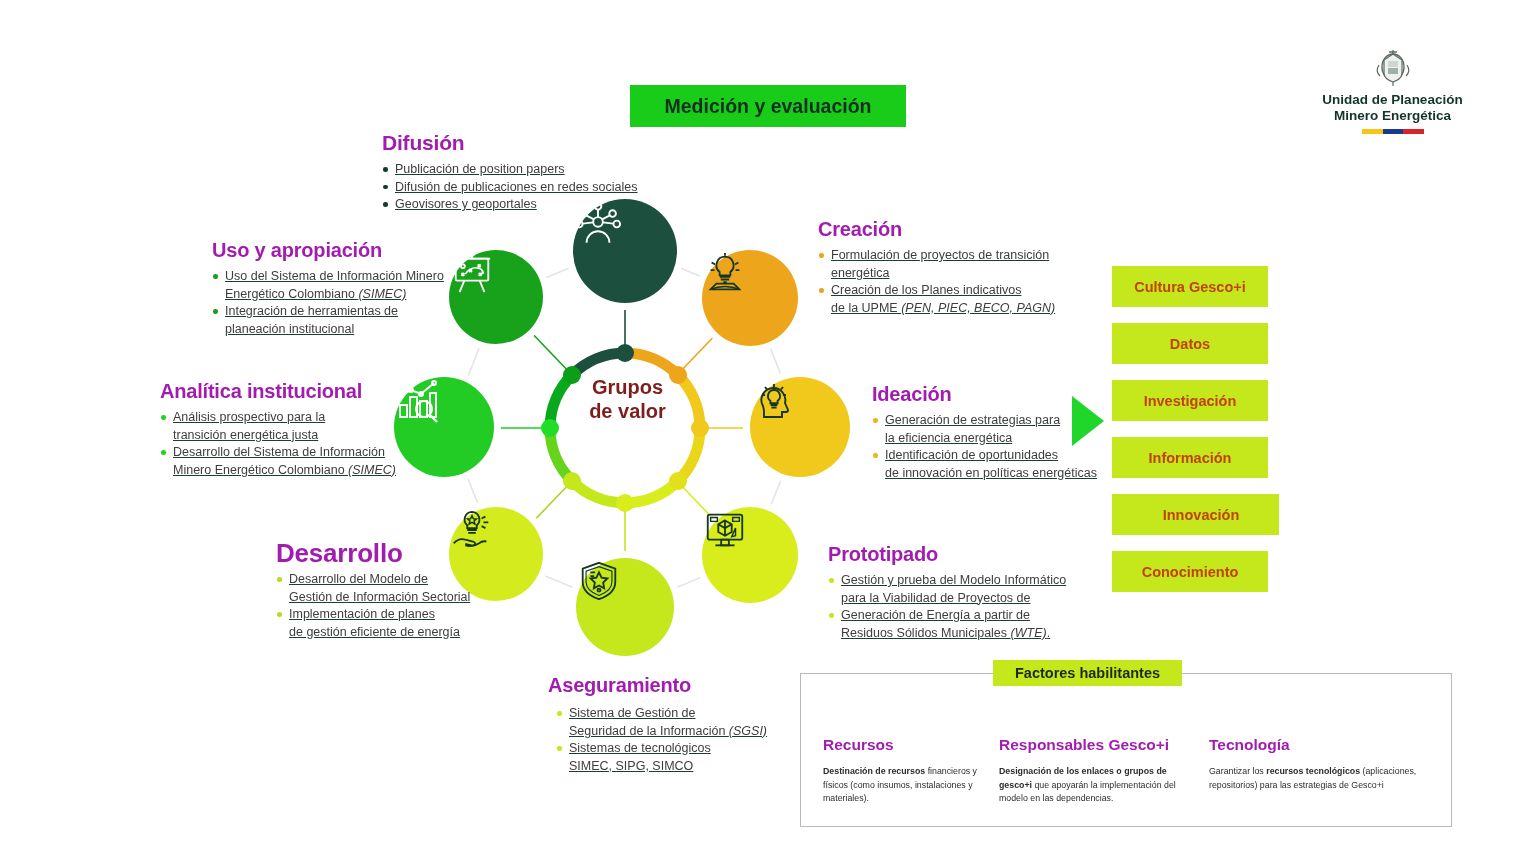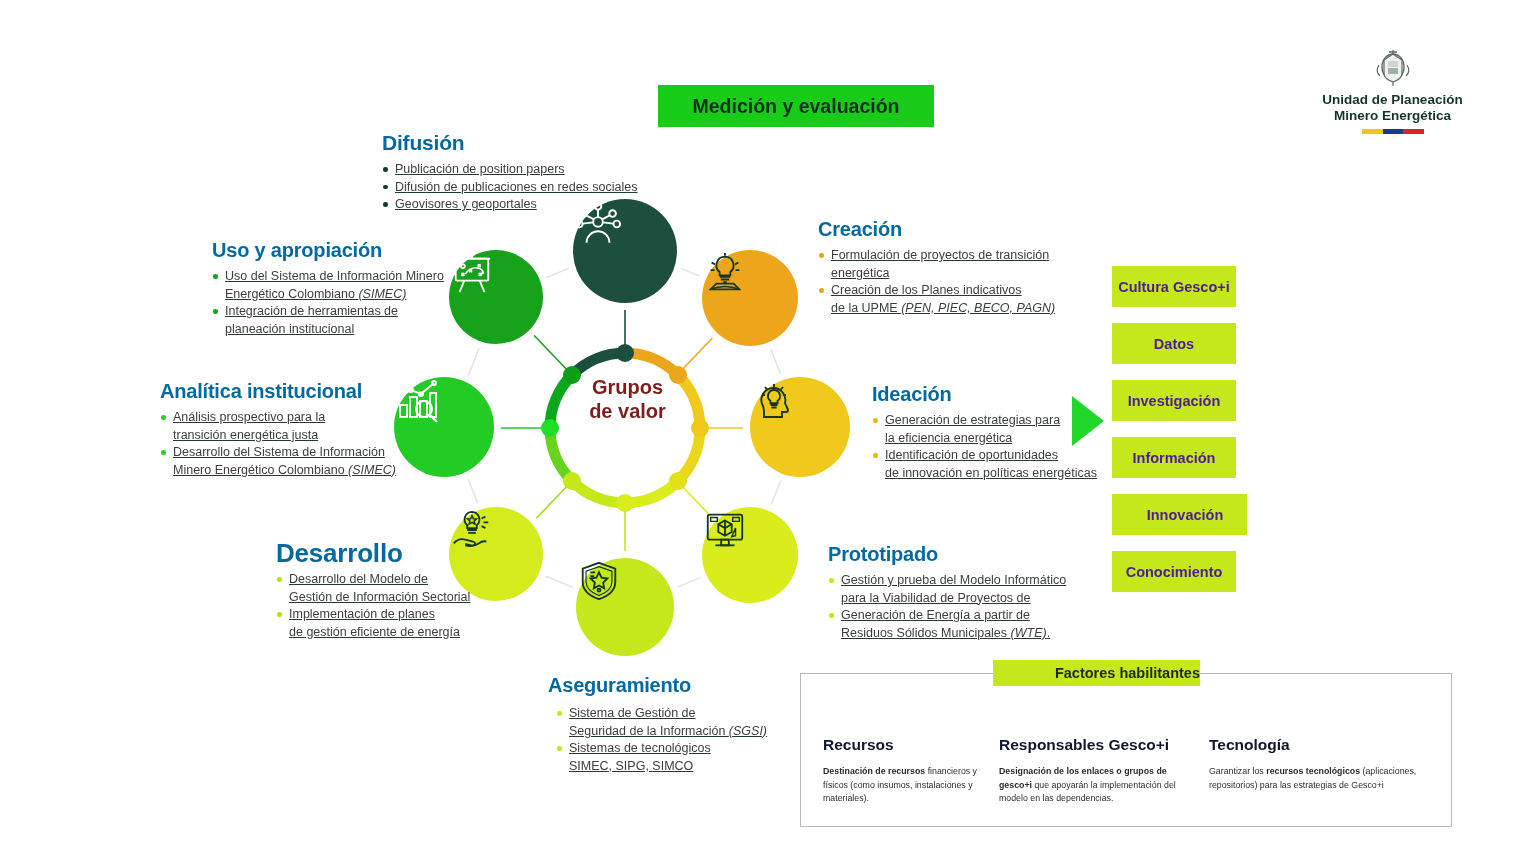--- a/index.html
+++ b/index.html
@@ -10,21 +10,21 @@
     color:#1f3d32;
     position:relative;
     overflow:hidden;
   }
   .stage{position:absolute;left:0;top:0;width:1536px;height:864px;}
 
   
   .abs{position:absolute;}
   .ttl{
     font-weight:bold;
-    color:#0369a1;
+    color:#a21caf;
     letter-spacing:-0.2px;
     white-space:nowrap;
   }
   ul.blist{
     list-style:none;
     margin:0;padding:0;text-decoration:underline;
   }
   ul.blist li{
     position:relative;
     padding-left:13px;
@@ -43,21 +43,21 @@
   }
   ul.blist li.cont{padding-left:13px;}
   ul.blist li.cont::before{display:none;}
   .it{font-style:italic;}
 
   
   #medicion{
     left:630px;top:85px;width:276px;height:42px;
     background:#19cc19;
     display:flex;align-items:center;justify-content:center;
-    font-weight:bold;font-size:19.5px;color:#10301f;margin-left:28px;
+    font-weight:bold;font-size:19.5px;color:#10301f;
   }
 
   
   #logo{left:1300px;top:45px;width:185px;height:105px;text-align:center;}
   #logo .crest{margin:0 auto;display:block;}
   #logo .lname{
     font-size:13.5px;font-weight:bold;color:#14342a;
     line-height:16px;margin-top:3px;
   }
   #logo .flag{
@@ -75,46 +75,46 @@
   }
   .node{
     position:absolute;border-radius:50%;
     display:flex;align-items:center;justify-content:center;
     box-shadow:0 0 0 7px #ffffff;
   }
   .node svg{position:static;}
 
   
   .gbtn{
-    position:absolute;left:1112px;width:124px;height:41px;
+    position:absolute;left:1112px;width:156px;height:41px;
     background:#c4e81c;
     display:flex;align-items:center;justify-content:center;
-    font-weight:bold;font-size:14.5px;color:#4c1d95;
+    font-weight:bold;font-size:14.5px;color:#c2410c;
   }
   #arrow{
     position:absolute;left:1072px;top:396px;
     width:0;height:0;
     border-top:25px solid transparent;
     border-bottom:25px solid transparent;
     border-left:32px solid #20d62a;
   }
 
   
   #factores{
     position:absolute;left:800px;top:673px;width:650px;height:152px;
     border:1px solid #b9b9b9;background:#fff;
   }
   #fact-title{
-    position:absolute;left:192px;top:-14px;width:207px;height:26px;
-    background:#c4e81c;display:flex;align-items:center;justify-content:flex-end;
+    position:absolute;left:192px;top:-14px;width:189px;height:26px;
+    background:#c4e81c;display:flex;align-items:center;justify-content:center;
     font-weight:bold;font-size:14.5px;color:#1d2a10;
   }
   .fcol{position:absolute;top:62px;}
   .fcol h4{
-    margin:0 0 11px 0;font-size:15.5px;font-weight:bold;color:#0f172a;
+    margin:0 0 11px 0;font-size:15.5px;font-weight:bold;color:#a21caf;
   }
   .fcol p{
     margin:0;font-size:8.8px;line-height:13.5px;color:#2c2c2c;
   }
   .fcol p b{font-weight:bold;}
 </style>
 </head>
 <body>
 
 <div class="stage">

